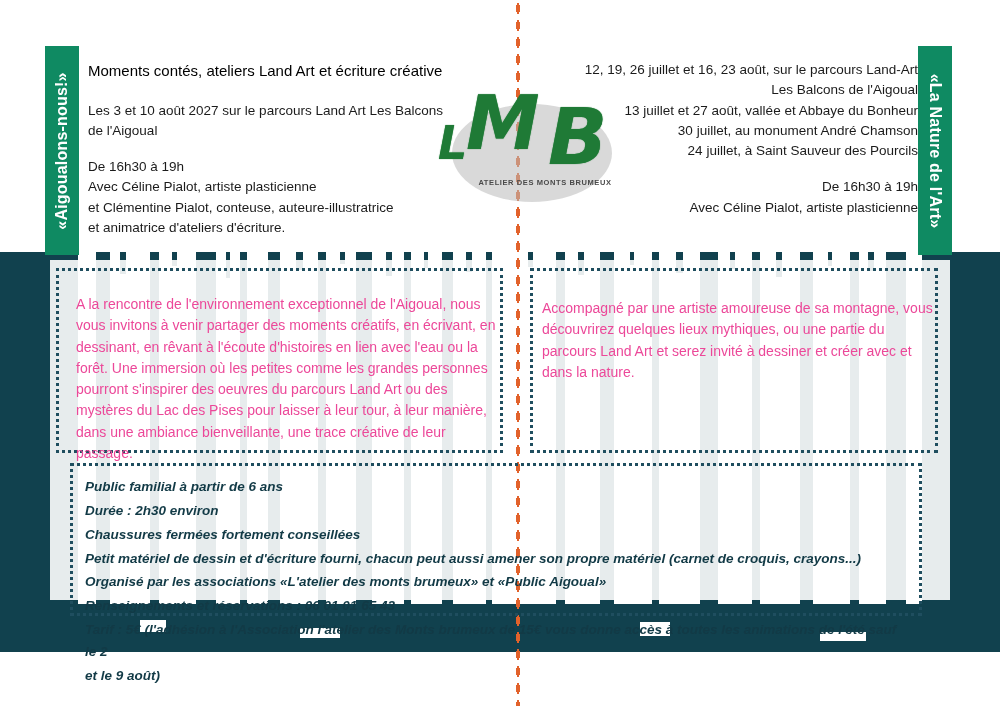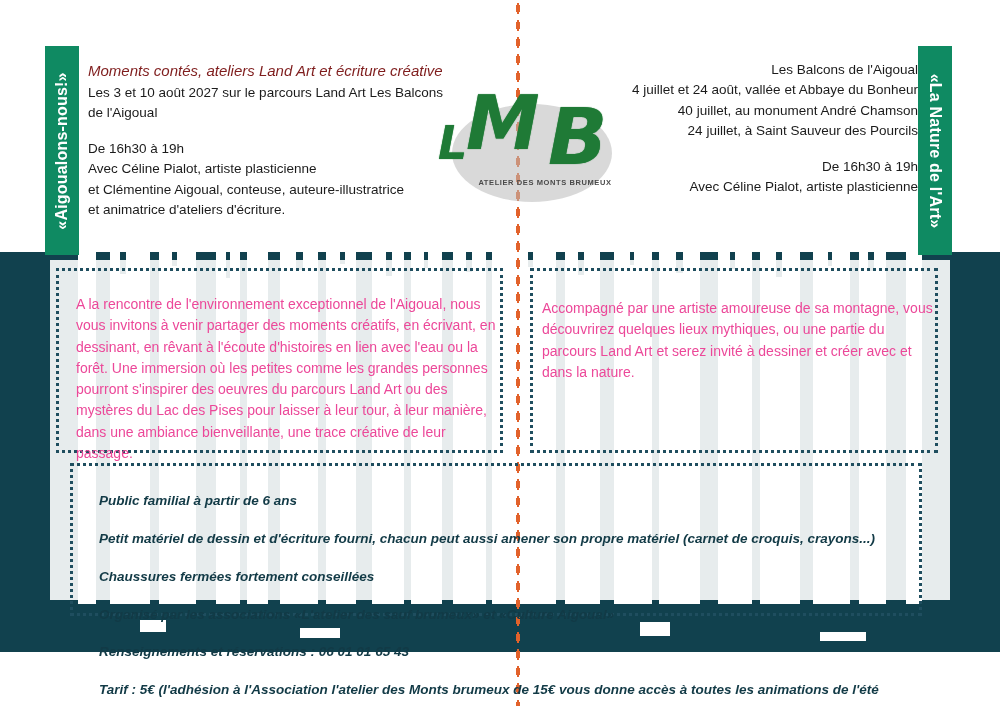--- a/index.html
+++ b/index.html
@@ -159,23 +159,23 @@
     left: 88px;
     width: 400px;
     text-align: left;
   }
   #col-right {
     left: 540px;
     width: 378px;
     text-align: right;
   }
   .col-title {
-    font-style: italic;
     font-size: 15px;
-    color: #7f1d1d;
+    color: #000000;
+    margin-bottom: 18px;
   }
   .col p {
     margin: 0;
   }
   .gap {
     height: 16px;
   }
 
   
   .dotbox {
@@ -206,21 +206,21 @@
     left: 542px; top: 298px; width: 392px;
   }
   #info-text {
     left: 83px; top: 474px; width: 830px;
     font-style: italic;
     font-weight: bold;
     font-size: 13.5px;
     line-height: 1.62;
     color: #123a46;
   }
-  #info-text div { margin: 16px; }
+  #info-text div { margin: 2px; }
 </style>
 </head>
 <body>
 
 <div id="page">
 
   <div class="art-band">
     <div class="art-left"></div>
     <div class="art-right"></div>
     <div class="art-left2"></div>
@@ -288,44 +288,46 @@
     <div class="logo-sub">ATELIER DES MONTS BRUMEUX</div>
   </div>
 
   <div class="col" id="col-left">
     <div class="col-title">Moments contés, ateliers Land Art et écriture créative</div>
     <p>Les 3 et 10 août 2027 sur le parcours Land Art Les Balcons</p>
     <p>de l'Aigoual</p>
     <div class="gap"></div>
     <p>De 16h30 à 19h</p>
     <p>Avec Céline Pialot, artiste plasticienne</p>
-    <p>et Clémentine Aigoual, conteuse, auteure-illustratrice</p>
+    <p>et Clémentine Pialot, conteuse, auteure-illustratrice</p>
     <p>et animatrice d'ateliers d'écriture.</p>
   </div>
 
   <div class="col" id="col-right">
+    <p>12, 19, 26 juillet et 16, 23 août, sur le parcours Land-Art</p>
     <p>Les Balcons de l'Aigoual</p>
-    <p>4 juillet et 24 août, vallée et Abbaye du Bonheur</p>
-    <p>40 juillet, au monument André Chamson</p>
+    <p>13 juillet et 27 août, vallée et Abbaye du Bonheur</p>
+    <p>30 juillet, au monument André Chamson</p>
     <p>24 juillet, à Saint Sauveur des Pourcils</p>
     <div class="gap"></div>
     <p>De 16h30 à 19h</p>
     <p>Avec Céline Pialot, artiste plasticienne</p>
   </div>
 
   <div class="dotbox" id="box-desc-left"></div>
   <div class="boxtext" id="desc-left-text">A la rencontre de l'environnement exceptionnel de l'Aigoual, nous vous invitons à venir partager des moments créatifs, en écrivant, en dessinant, en rêvant à l'écoute d'histoires en lien avec l'eau ou la forêt. Une immersion où les petites comme les grandes personnes pourront s'inspirer des oeuvres du parcours Land Art ou des mystères du Lac des Pises pour laisser à leur tour, à leur manière, dans une ambiance bienveillante, une trace créative de leur passage.</div>
 
   <div class="dotbox" id="box-desc-right"></div>
   <div class="boxtext" id="desc-right-text">Accompagné par une artiste amoureuse de sa montagne, vous découvrirez quelques lieux mythiques, ou une partie du parcours Land Art et serez invité à dessiner et créer avec et dans la nature.</div>
 
   <div class="dotbox" id="box-info"></div>
   <div class="boxtext" id="info-text">
     <div>Public familial à partir de 6 ans</div>
+    <div>Durée : 2h30 environ</div>
+    <div> Chaussures fermées fortement conseillées</div>
     <div>Petit matériel de dessin et d'écriture fourni, chacun peut aussi amener son propre matériel (carnet de croquis, crayons...)</div>
-    <div> Chaussures fermées fortement conseillées</div>
-    <div>Organisé par les associations «L'atelier des sauf brumeux» et «Culture Aigoual»</div>
+    <div>Organisé par les associations «L'atelier des monts brumeux» et «Public Aigoual»</div>
     <div>Renseignements et réservations : 06 01 01 65 43</div>
     <div>Tarif : 5€ (l'adhésion à l'Association l'atelier des Monts brumeux de 15€ vous donne accès à toutes les animations de l'été sauf le 2</div>
     <div>et le 9 août)</div>
   </div>
 
 </div>
 
 </body></html>

